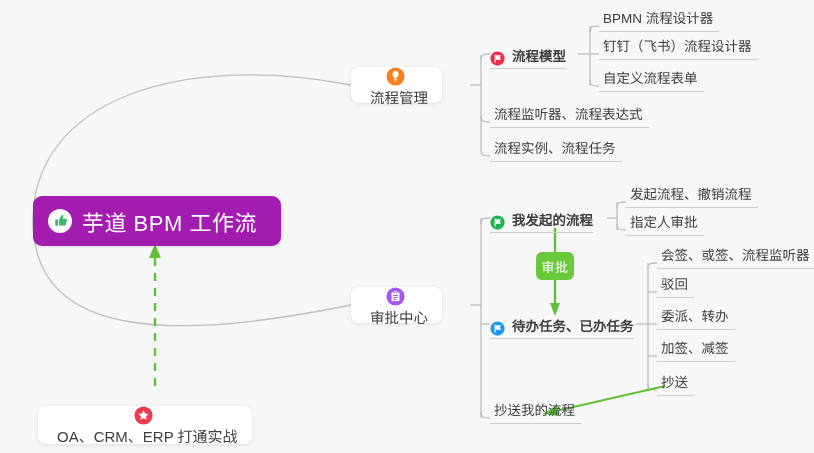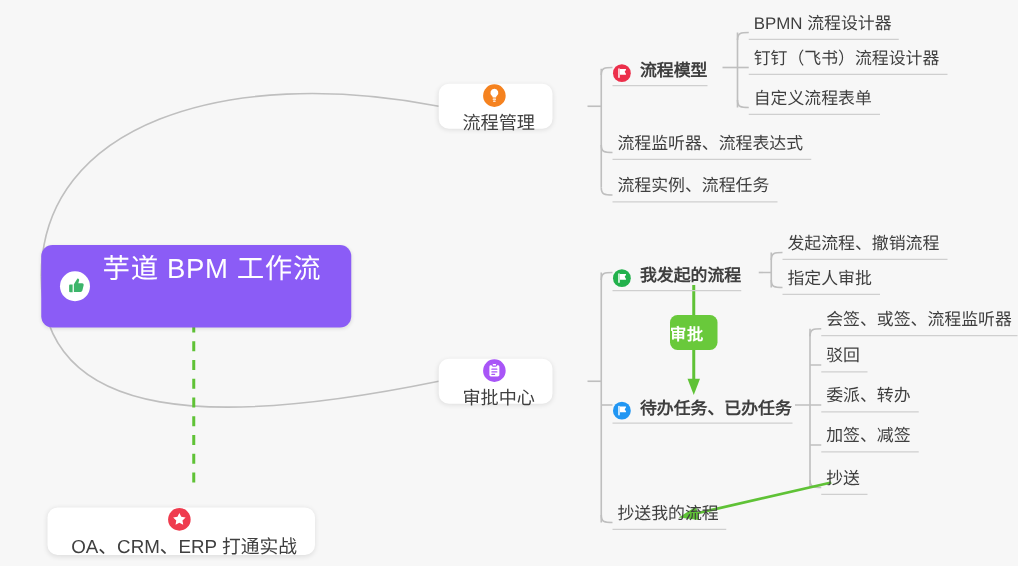--- a/index.html
+++ b/index.html
@@ -19,24 +19,25 @@
     position:absolute;
     left:0; top:0;
     width:814px; height:453px;
     pointer-events:none;
   }
 
   
   .root-node{
     position:absolute;
     left:33px; top:196px;
-    width:248px; height:66px;
-    background:#8b5cf6;
+    width:248px; height:50px;
+    background:#a21caf;
     border-radius:9px;
     display:flex;
+    align-items:center;
     box-sizing:border-box;
     padding-left:14px;
     box-shadow:0 1px 3px rgba(0,0,0,.10);
   }
   .root-label{
     color:#ffffff;
     font-size:22px;
     letter-spacing:.5px;
     margin-left:9px;
     white-space:nowrap;
@@ -98,21 +99,21 @@
 
   
   .badge{
     position:absolute;
     left:536px; top:252px;
     width:38px; height:28px;
     background:#69c93b;
     border-radius:6px;
     display:flex;
     align-items:center;
-    font-weight:bold;
+    justify-content:center;
   }
   .badge span{
     color:#ffffff;
     font-size:13px;
     letter-spacing:.5px;
   }
 
   
   .icon{
     display:inline-flex;

